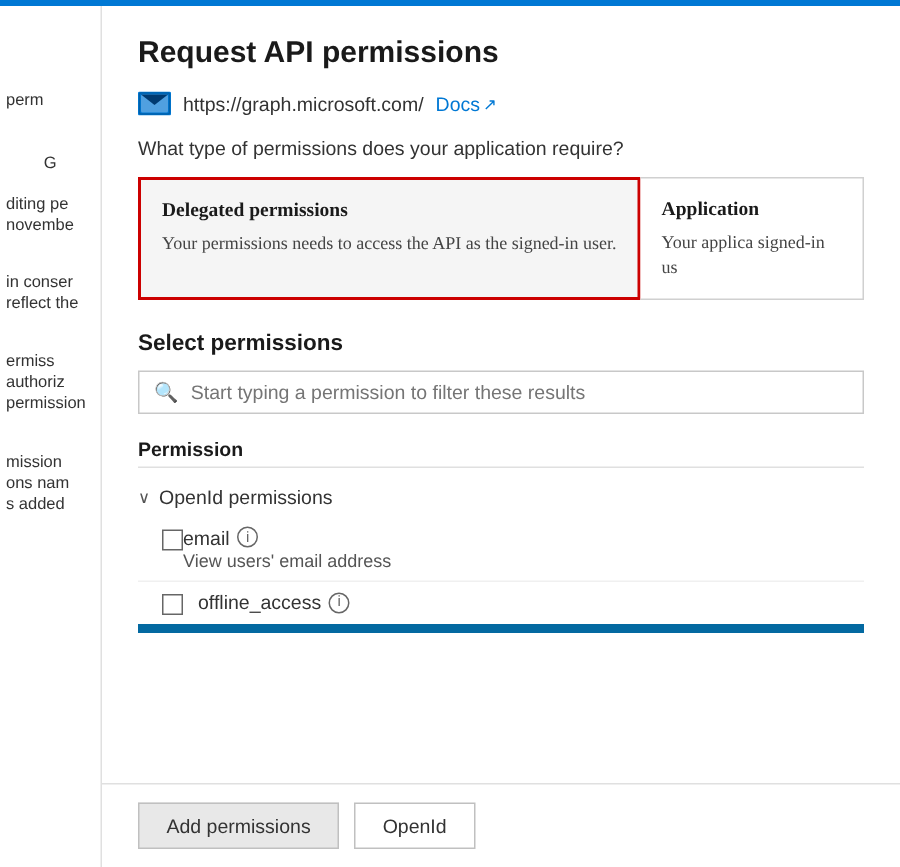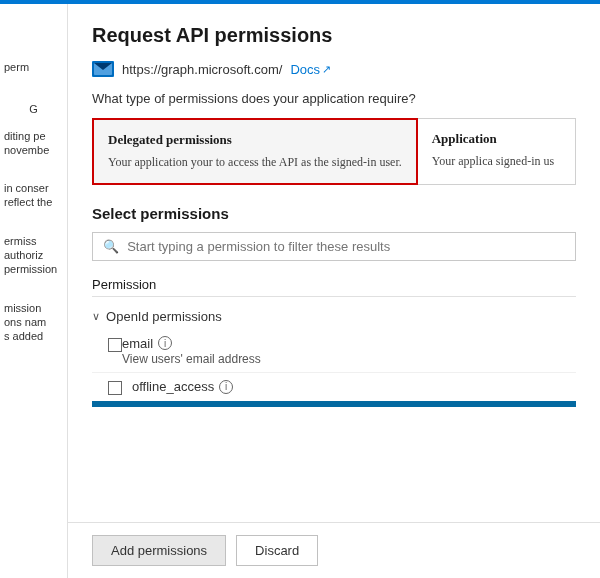--- a/index.html
+++ b/index.html
@@ -181,21 +181,21 @@
     .search-input {
       border: none;
       outline: none;
       font-size: 13px;
       color: #999;
       flex: 1;
       background: transparent;
     }
 
     .permission-col-header {
-      font-weight: 400;
+      font-weight: 700;
       font-size: 13px;
       color: #1a1a1a;
       padding: 4px 0;
       border-bottom: 1px solid #e0e0e0;
       margin-bottom: 6px;
     }
 
     .permission-group {
       margin-bottom: 4px;
     }
@@ -368,21 +368,21 @@
       <span>Docs</span>
       <span style="font-size:11px;">↗</span>
     </a>
   </div>
 
   <div class="question-text">What type of permissions does your application require?</div>
 
   <div class="permission-cards">
     <div class="perm-card selected">
       <div class="perm-card-title">Delegated permissions</div>
-      <div class="perm-card-desc">Your application your to access the API as the signed-in user.</div>
+      <div class="perm-card-desc">Your permissions needs to access the API as the signed-in user.</div>
     </div>
     <div class="perm-card-right">
       <div class="perm-card-title">Application</div>
       <div class="perm-card-desc">Your applica signed-in us</div>
     </div>
   </div>
 
   <div class="select-permissions-title">Select permissions</div>
 
   <div class="search-box">
@@ -415,16 +415,16 @@
         <div class="perm-name-row">
           <span class="perm-name">offline_access</span>
           <div class="info-icon">i</div>
         </div>
       </div>
     </div>
   </div>
 
   <div class="action-bar">
     <button class="btn-add">Add permissions</button>
-    <button class="btn-discard">Discard</button>
+    <button class="btn-discard">OpenId</button>
   </div>
 
 </div>
 
 </body></html>

